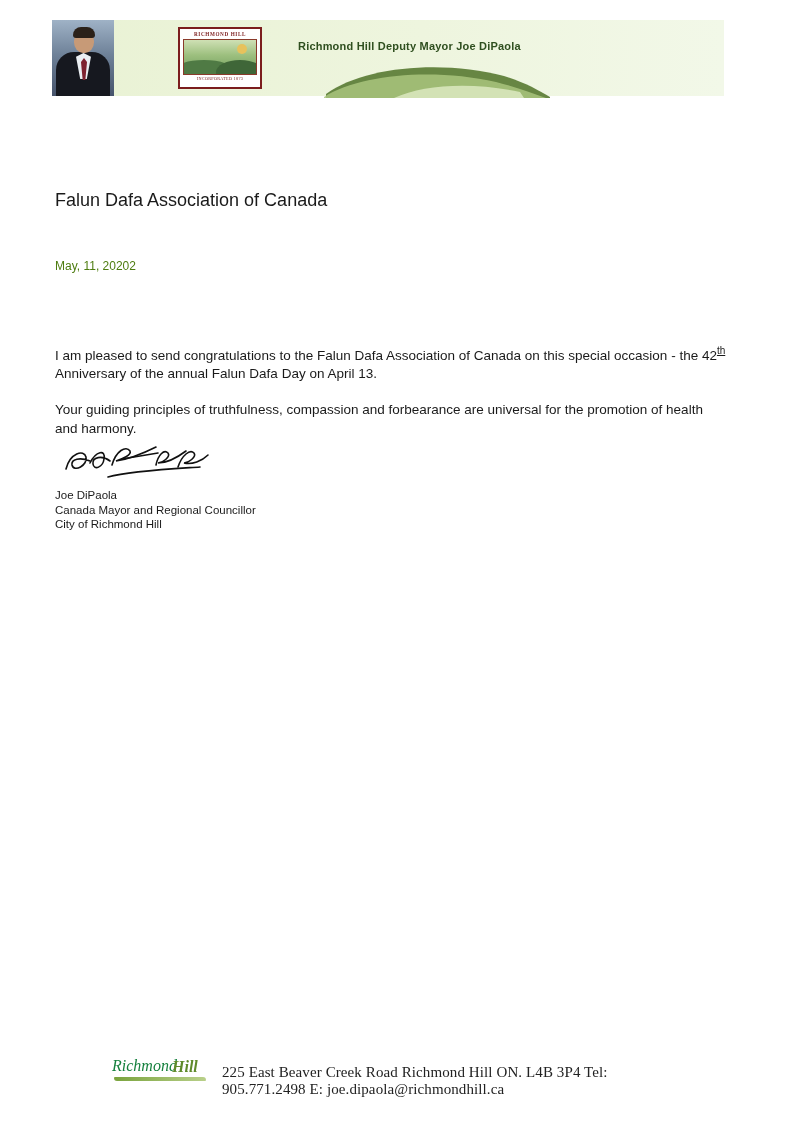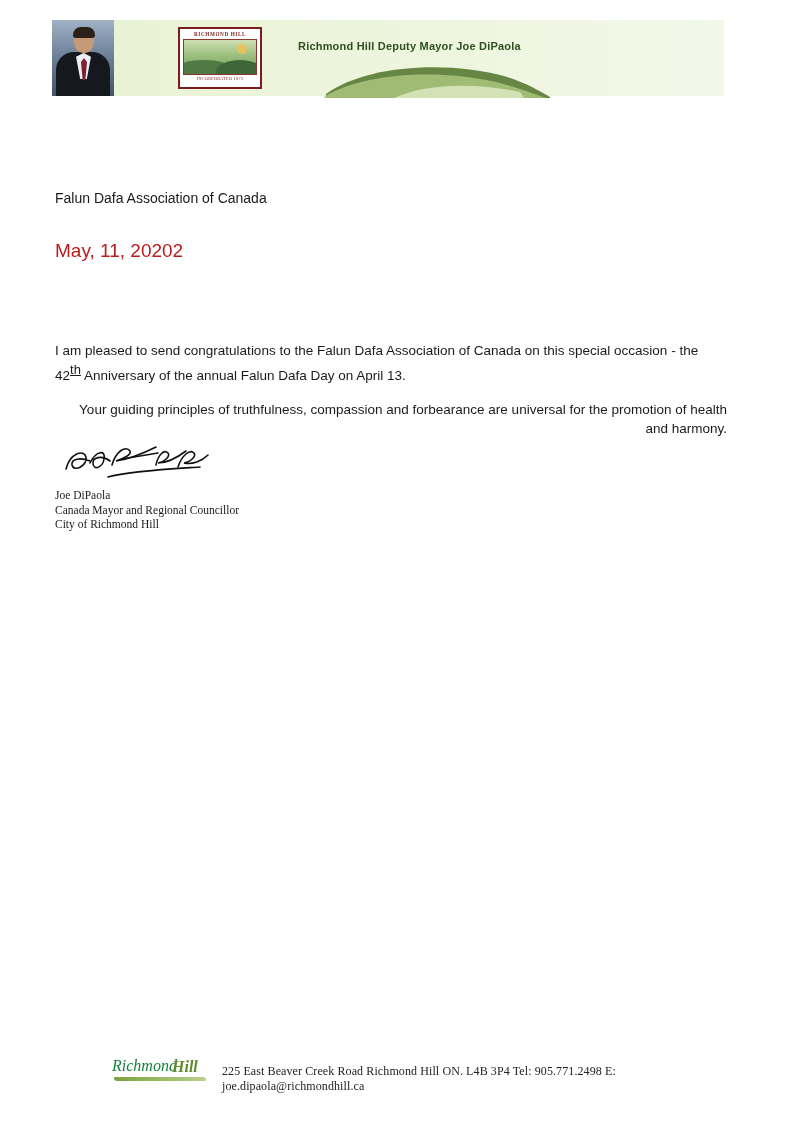--- a/index.html
+++ b/index.html
@@ -128,57 +128,57 @@
     left: 272px;
     top: 44px;
     width: 230px;
     height: 34px;
     overflow: hidden;
   }
   .recipient {
     position: absolute;
     left: 55px;
     top: 190px;
-    font-size: 14px;
+    font-size: 18px;
     color: #1a1a1a;
   }
   .date {
     position: absolute;
     left: 55px;
-    top: 240px;
-    font-size: 19px;
-    color: #b91c1c;
+    top: 259px;
+    font-size: 12px;
+    color: #4d7c0f;
   }
   .para {
     position: absolute;
     left: 55px;
     width: 672px;
     font-size: 13.5px;
     line-height: 19px;
     color: #1a1a1a;
   }
   .para1 { top: 327px; }
-  .para2 { top: 386px; text-align: right; }
-  sup { font-size: 13px; vertical-align: super; text-decoration: underline; }
+  .para2 { top: 386px; }
+  sup { font-size: 10px; vertical-align: super; text-decoration: underline; }
 
   .signature {
     position: absolute;
     left: 60px;
     top: 443px;
     width: 150px;
     height: 42px;
   }
   .sig-block {
     position: absolute;
     left: 55px;
     top: 488px;
     font-size: 11.5px;
     line-height: 14.5px;
     color: #1a1a1a;
-    font-family: Liberation Serif, serif;
+    font-family: Liberation Sans, sans-serif;
   }
 
   
   .footer {
     position: absolute;
     left: 110px;
     top: 1056px;
     width: 580px;
     height: 34px;
   }
@@ -211,21 +211,21 @@
     left: 4px; top: 21px;
     width: 92px; height: 4px;
     background: linear-gradient(to right, #7aa33d, #b9d08a);
     border-radius: 2px 6px 2px 6px;
   }
   .footer-text {
     position: absolute;
     left: 112px;
     top: 8px;
     font-family: "Liberation Serif", serif;
-    font-size: 12px;
+    font-size: 15px;
     color: #222;
     letter-spacing: .1px;
   }
 </style>
 </head>
 <body>
 
 <div class="letterhead">
 
   <div class="portrait">

